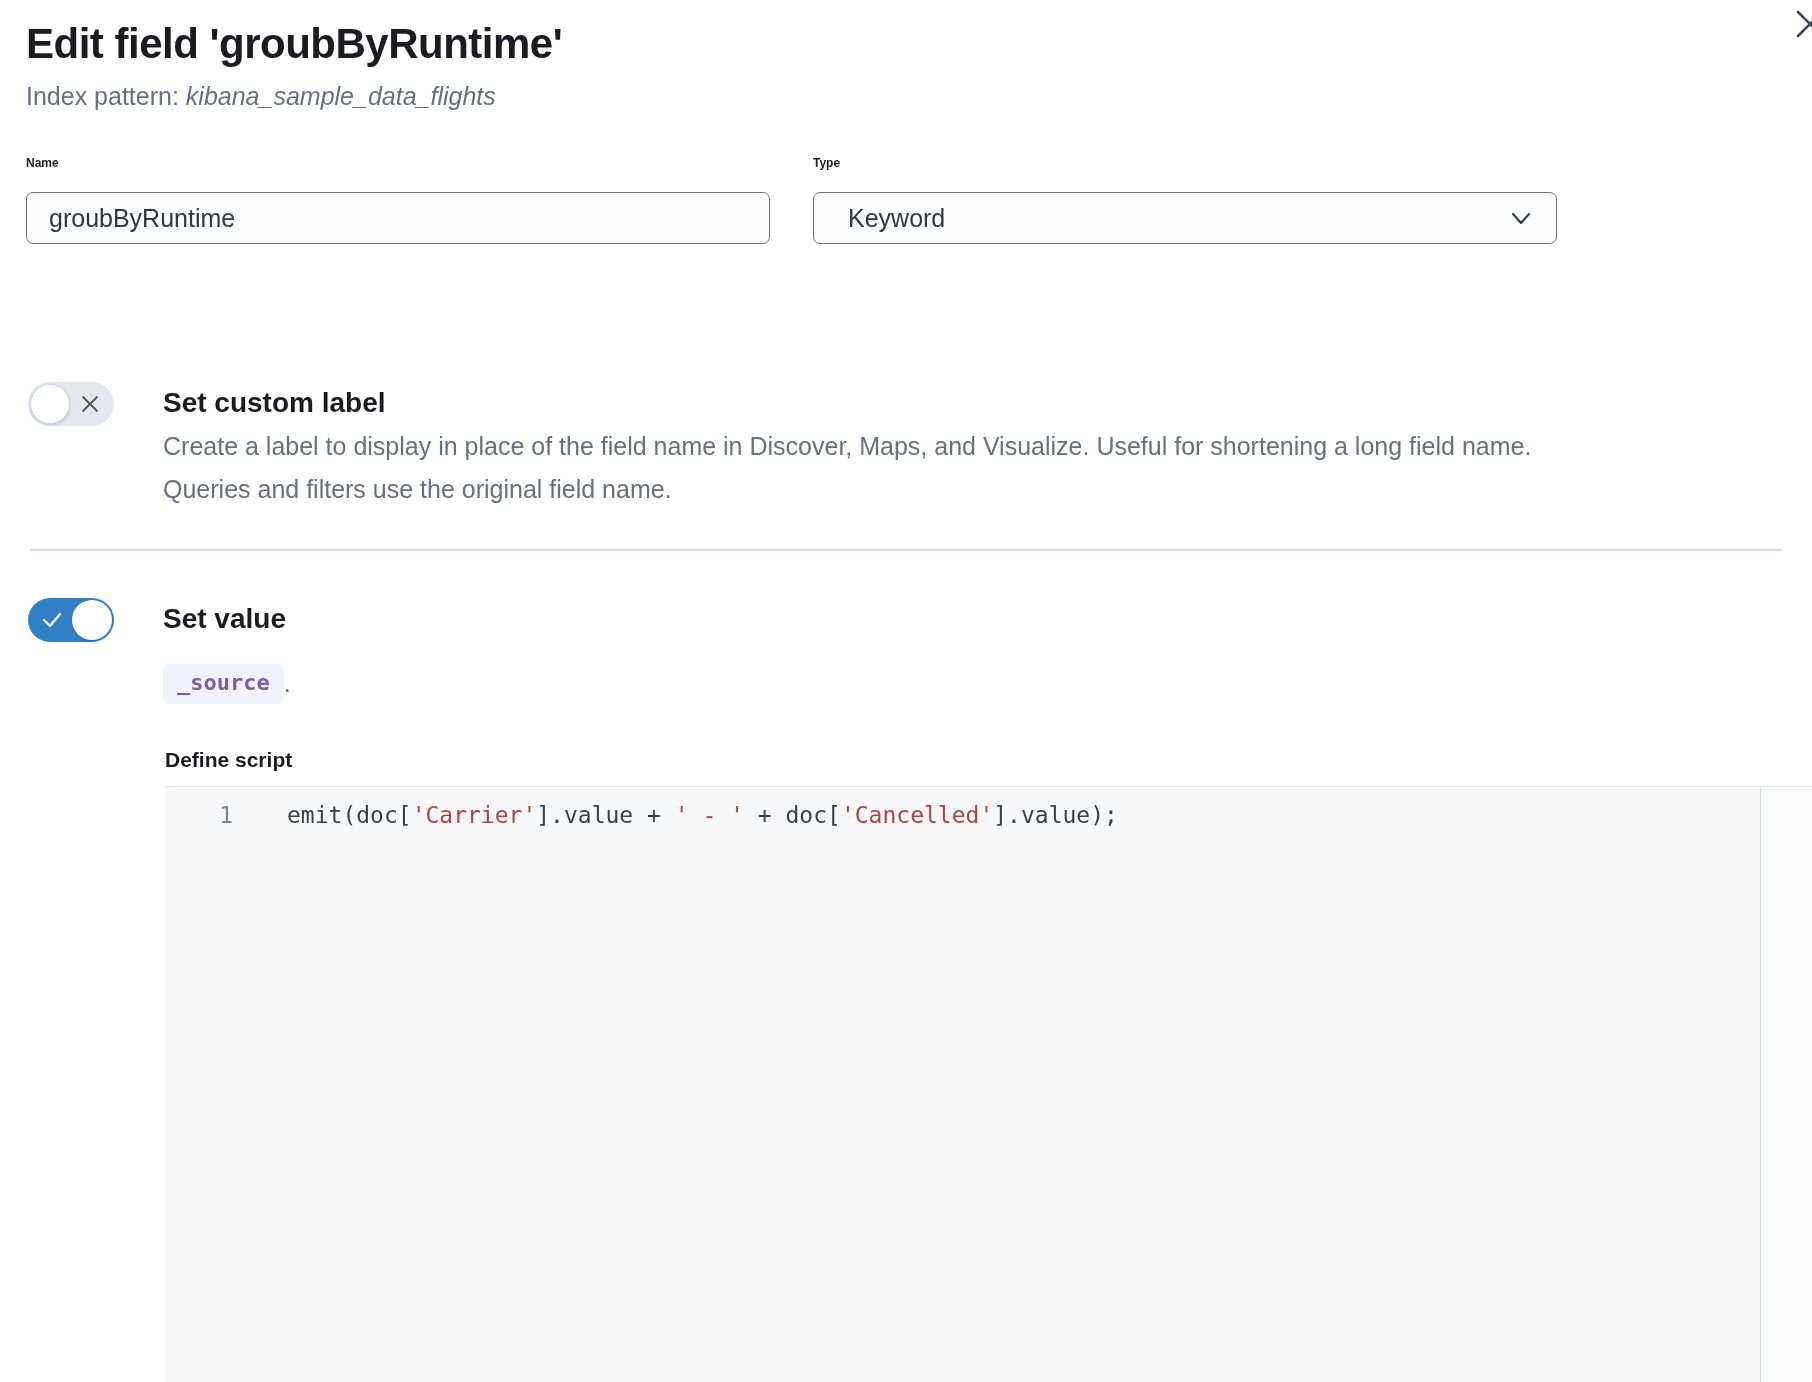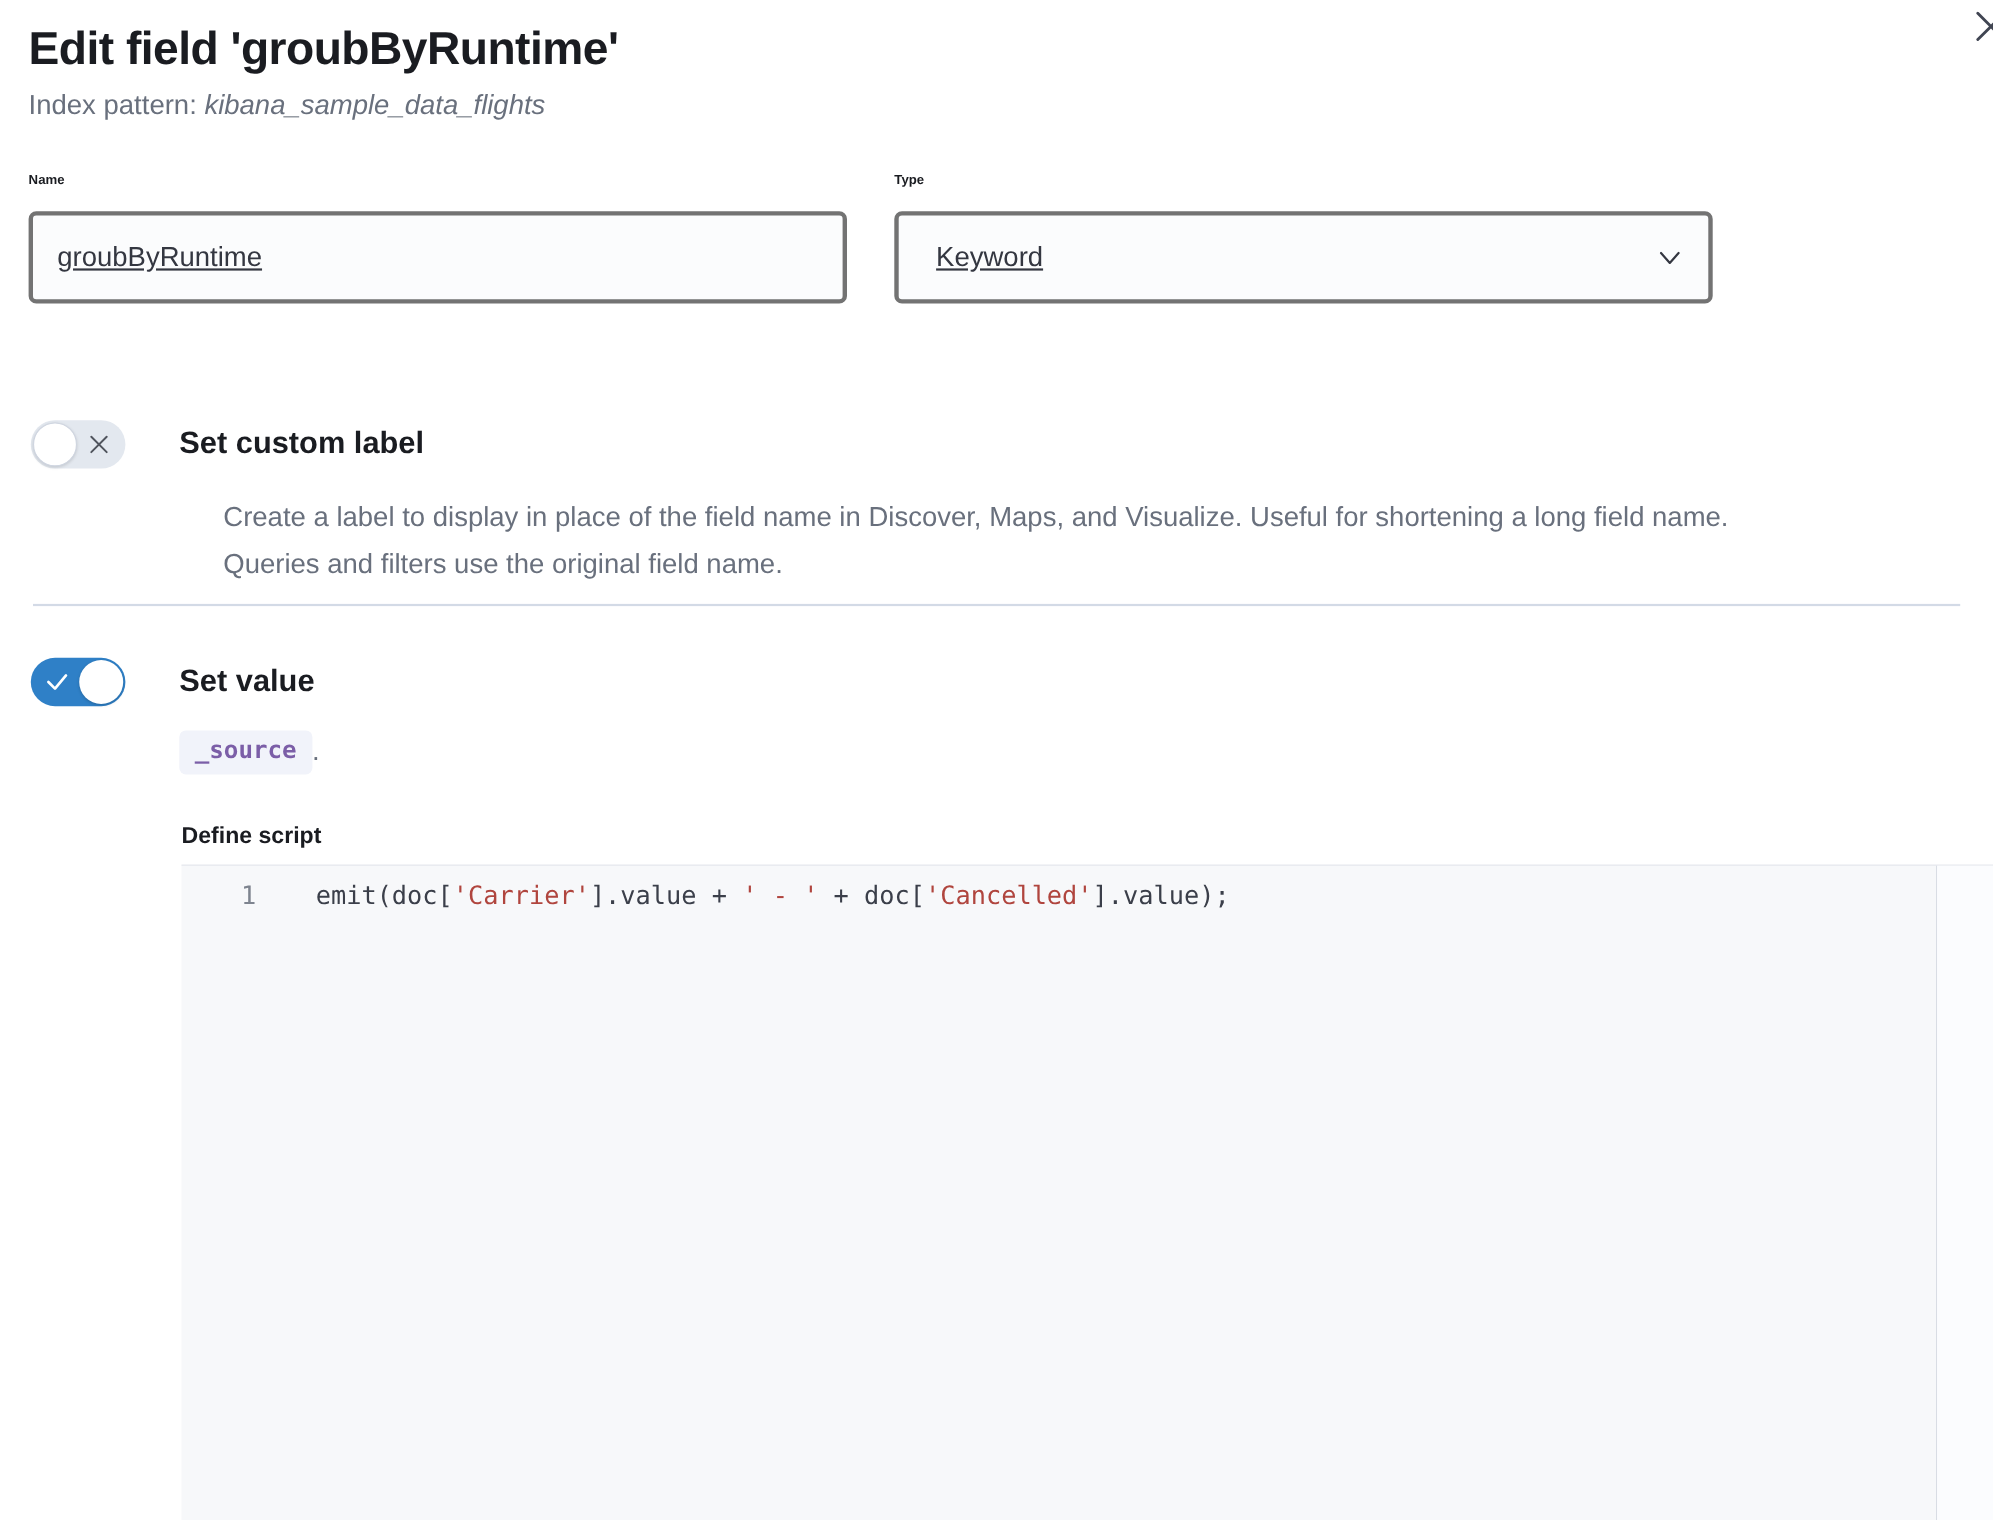--- a/index.html
+++ b/index.html
@@ -33,27 +33,27 @@
   }
 
   
   .field-label {
     font-size: 12px; font-weight: 700; color: #1a1c21;
   }
   .name-label { left: 26px; top: 156px; }
   .type-label { left: 813px; top: 156px; }
 
   .control {
-    top: 192px; width: 744px; height: 84px;
+    top: 192px; width: 744px; height: 52px;
     background: #fbfcfd;
-    border: 4px solid #737373;
+    border: 1px solid #737373;
     border-radius: 7px;
     display: flex; align-items: center;
     padding: 0 22px;
-    font-size: 25px; color: #343741; text-decoration: underline;
+    font-size: 25px; color: #343741;
   }
   .name-input-wrap { left: 26px; }
   .name-input {
     width: 100%; height: 100%;
     border: none; outline: none; background: transparent;
     font-family: "Liberation Sans", "DejaVu Sans", sans-serif;
     font-size: 25px; color: #343741;
   }
   .type-select { left: 813px; justify-content: space-between; cursor: pointer; padding-left: 34px; }
   .chevron-icon { width: 26px; height: 26px; color: #343741; flex: none; }
@@ -99,21 +99,21 @@
     font-size: 28px; font-weight: 700; color: #1a1c21;
     cursor: pointer;
   }
   .custom-label-heading { left: 163px; top: 387px; }
   .set-value-heading { left: 163px; top: 603px; }
 
   .section-desc {
     left: 163px;
     font-size: 25px; color: #69707d; line-height: 43px;
   }
-  .custom-label-desc { top: 449px; margin-left: 40px; }
+  .custom-label-desc { top: 425px; }
   .set-value-desc { top: 662px; display: flex; align-items: center; }
 
   .divider {
     left: 30px; right: 30px; top: 549px; height: 2px;
     background: var(--divider-color, #d3dae6);
   }
 
   .code-badge {
     display: inline-block;
     margin: 0 0;

